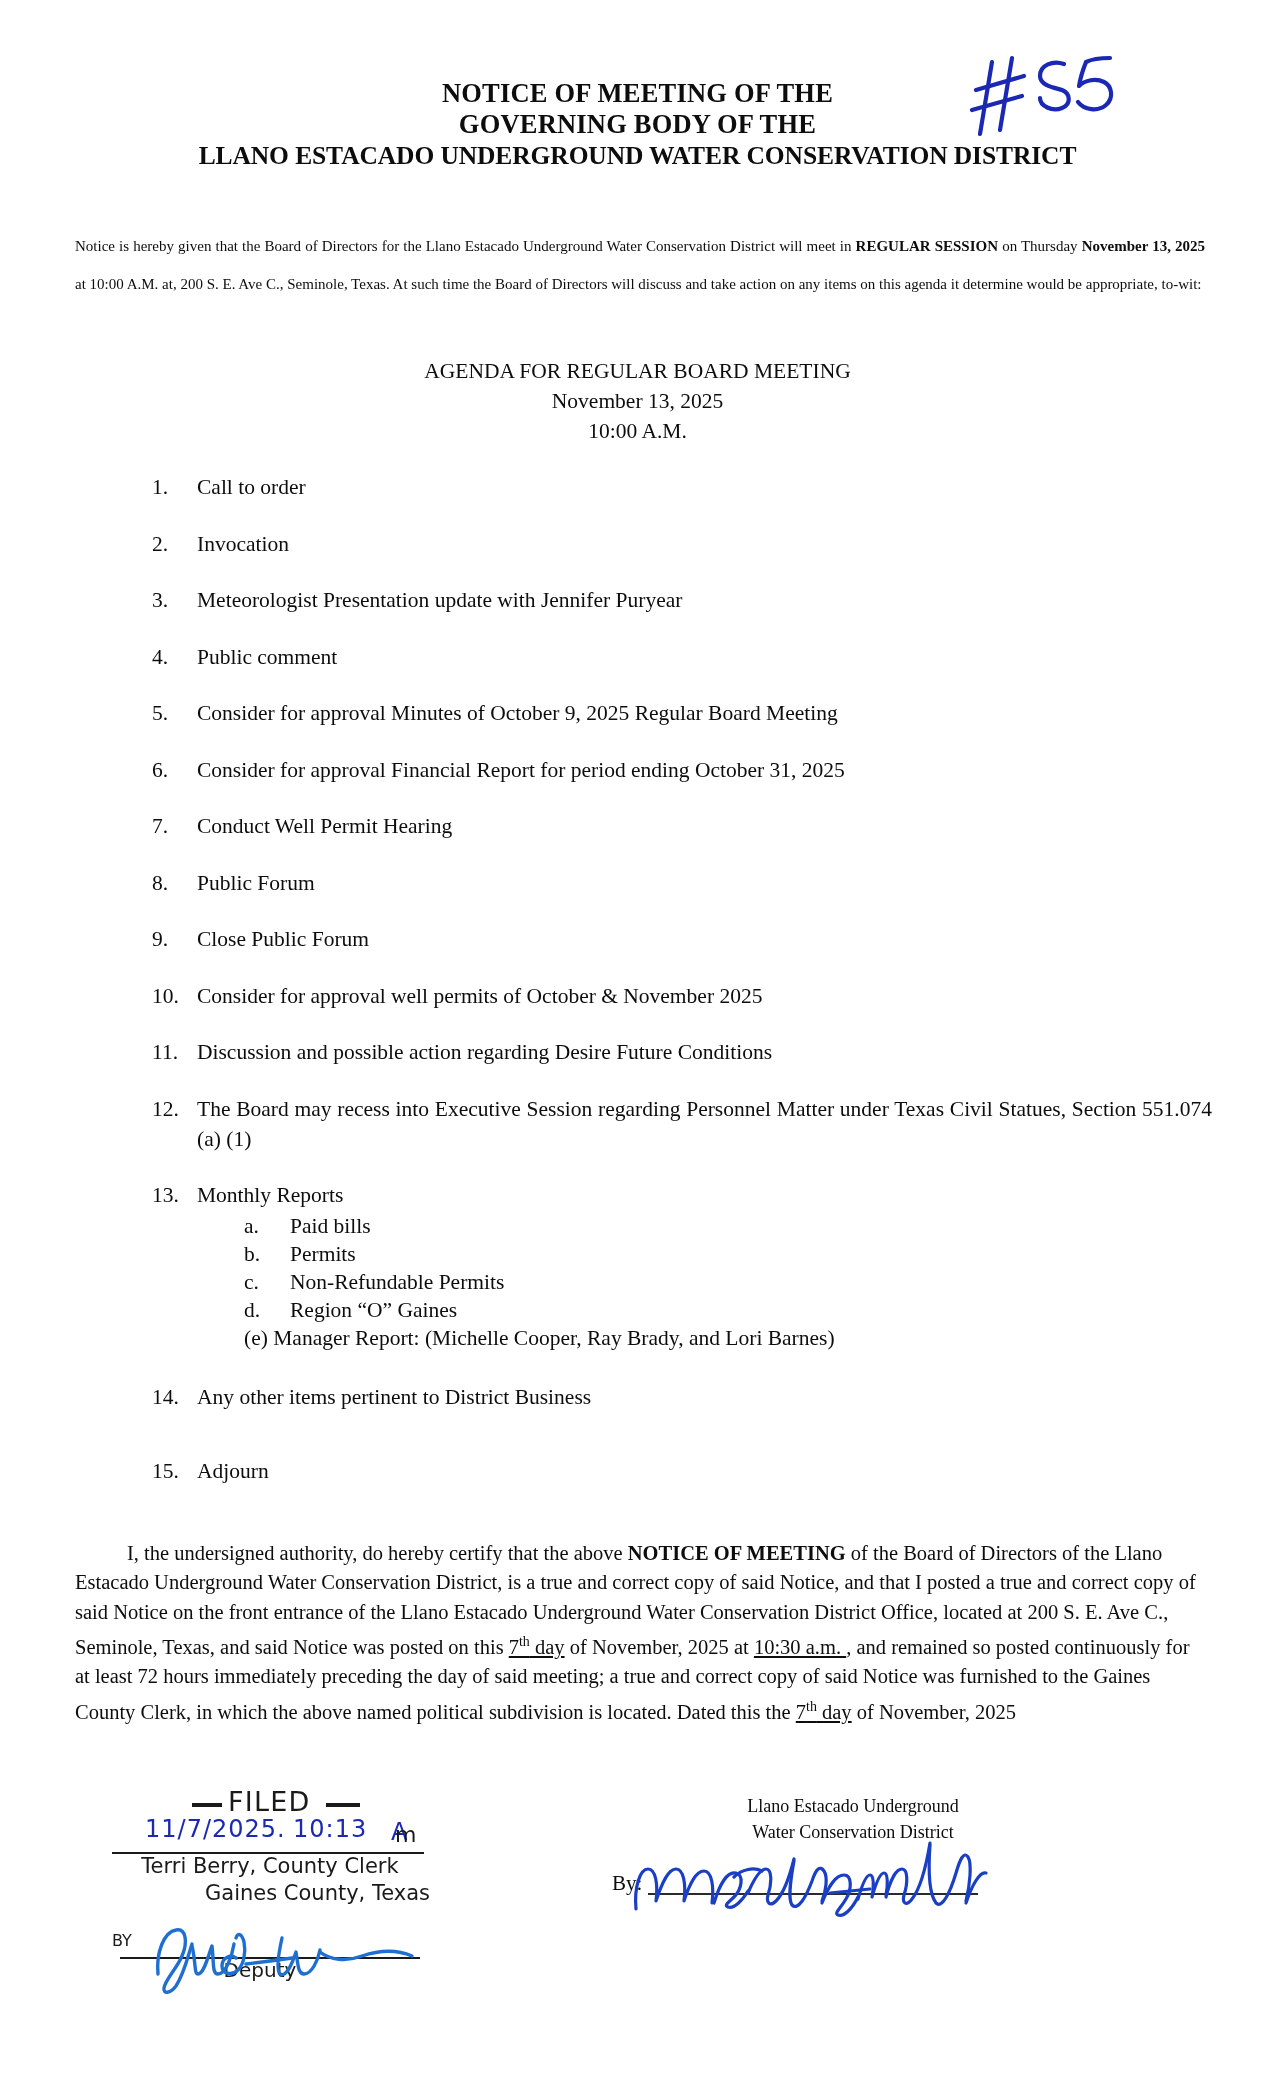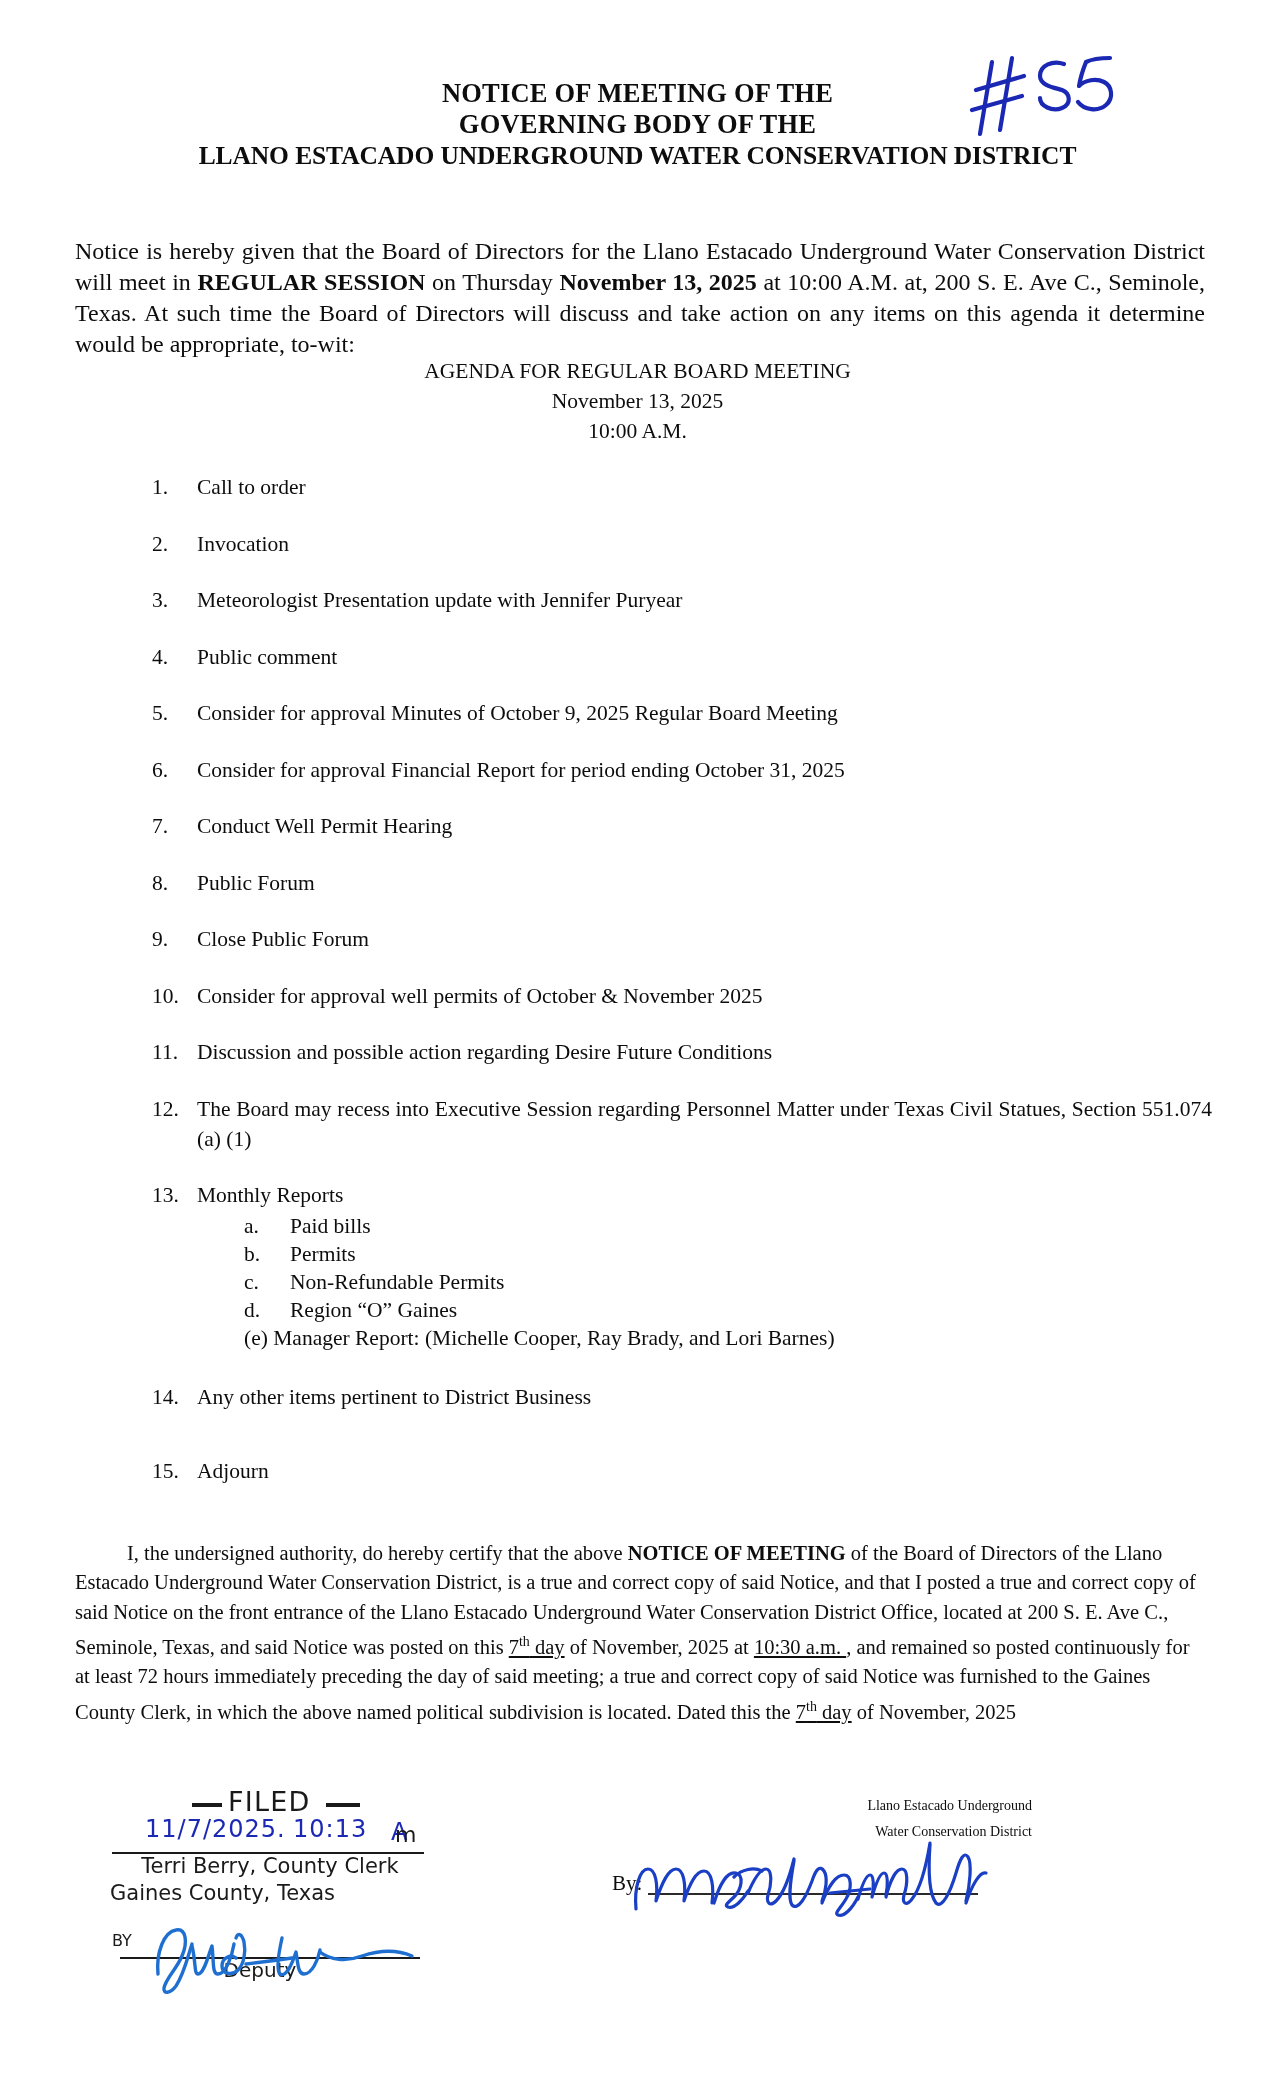--- a/index.html
+++ b/index.html
@@ -50,22 +50,22 @@
     font-size: 25.5px;
     letter-spacing: -0.1px;
   }
 
   
   .notice-para {
     position: absolute;
     top: 212px;
     left: 75px;
     width: 1130px;
-    font-size: 24px;
-    line-height: 31px;
+    font-size: 15px;
+    line-height: 38px;
     text-align: justify;
     text-justify: inter-word;
   }
   .notice-para b { font-weight: bold; }
 
   
   .agenda-head {
     position: absolute;
     top: 356px;
     left: 60px;
@@ -193,21 +193,21 @@
     width: 320px;
     text-align: center;
     font-size: 21px;
     font-family: "DejaVu Sans", sans-serif;
   }
   .stamp-county {
     position: absolute;
     top: 95px;
     left: 0px;
     width: 320px;
-    text-align: left;
+    text-align: right;
     font-size: 21px;
     font-family: "DejaVu Sans", sans-serif;
   }
   .stamp-by {
     position: absolute;
     top: 145px;
     left: 2px;
     font-size: 16px;
     font-family: "DejaVu Sans", sans-serif;
   }
@@ -252,23 +252,23 @@
   }
 
   
   .sig-block {
     position: absolute;
     top: 1793px;
     left: 612px;
     width: 420px;
   }
   .sig-org {
-    font-size: 14px;
+    font-size: 18px;
     line-height: 26px;
-    text-align: right;
+    text-align: center;
     padding-left: 62px;
   }
   .sig-by {
     position: absolute;
     top: 78px;
     left: 0px;
     font-size: 21px;
   }
   .sig-rule {
     position: absolute;

